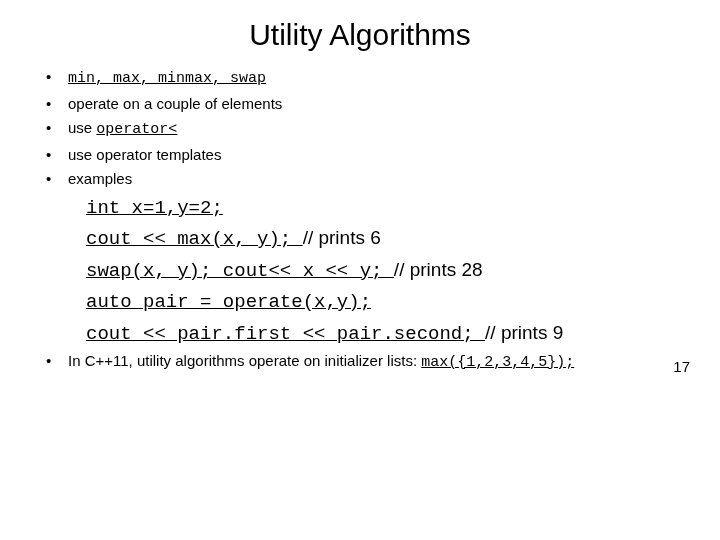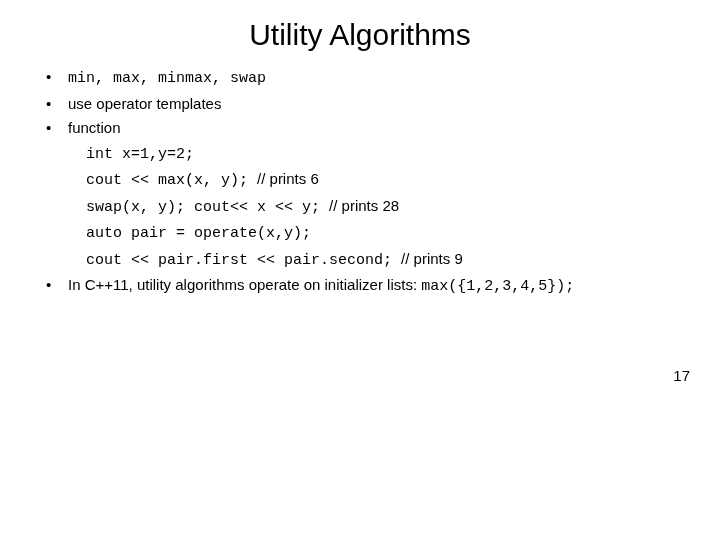--- a/index.html
+++ b/index.html
@@ -38,46 +38,48 @@
     margin: 0 0 2px 0;
   }
   ul.bullets > li::before {
     content: "•";
     position: absolute;
     left: 6px;
     top: 0;
   }
   .sub {
     margin-left: 46px;
-    font-size: 15px;
+    font-size: 19px;
     line-height: 1.5;
   }
   .sub .line { margin: 0 0 2px 0; }
-  .code { font-family: "Courier New", Courier, monospace; }
+  .code { font-family: "Courier New", Courier, monospace; text-decoration: underline; }
   .lower {
     margin-top: 26px;
   }
   .pagenum {
     position: absolute;
     right: 30px;
-    bottom: 20px;
+    bottom: 29px;
     font-size: 15px;
   }
 </style>
 </head>
 <body>
 
 <div class="slide">
 
   <h1 class="title">Utility Algorithms</h1>
 
   <ul class="bullets">
     <li><span class="code">min, max, minmax, swap</span></li>
+    <li><span>operate on a couple of elements</span></li>
+    <li><span>use </span><span class="code">operator&lt;</span></li>
     <li><span>use operator templates</span></li>
-    <li><span>function</span></li>
+    <li><span>examples</span></li>
   </ul>
 
   <div class="sub">
     <div class="line"><span class="code">int x=1,y=2;</span></div>
     <div class="line"><span class="code">cout &lt;&lt; max(x, y);  </span><span>// prints 6</span></div>
     <div class="line"><span class="code">swap(x, y); cout&lt;&lt; x &lt;&lt; y; </span><span>// prints 28</span></div>
     <div class="line"><span class="code">auto pair = operate(x,y);</span></div>
     <div class="line"><span class="code">cout &lt;&lt; pair.first &lt;&lt; pair.second; </span><span>// prints 9</span></div>
   </div>
 

